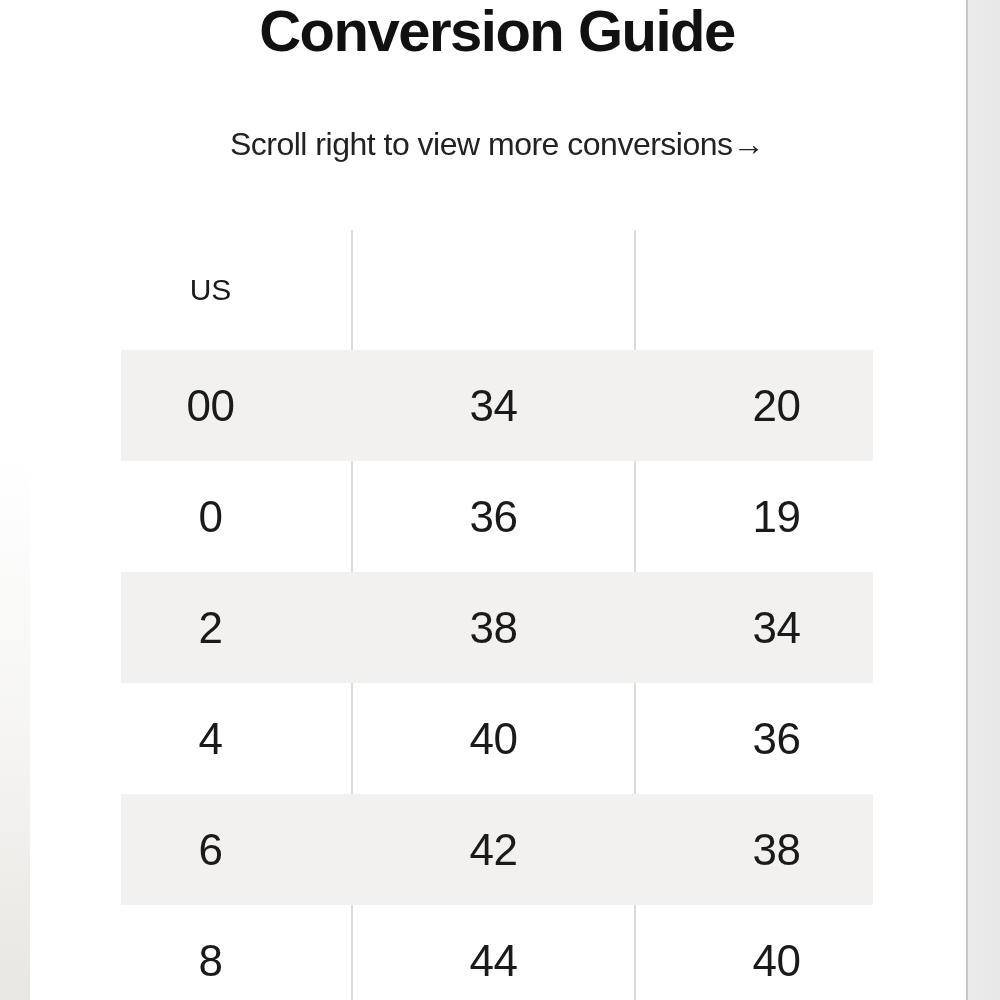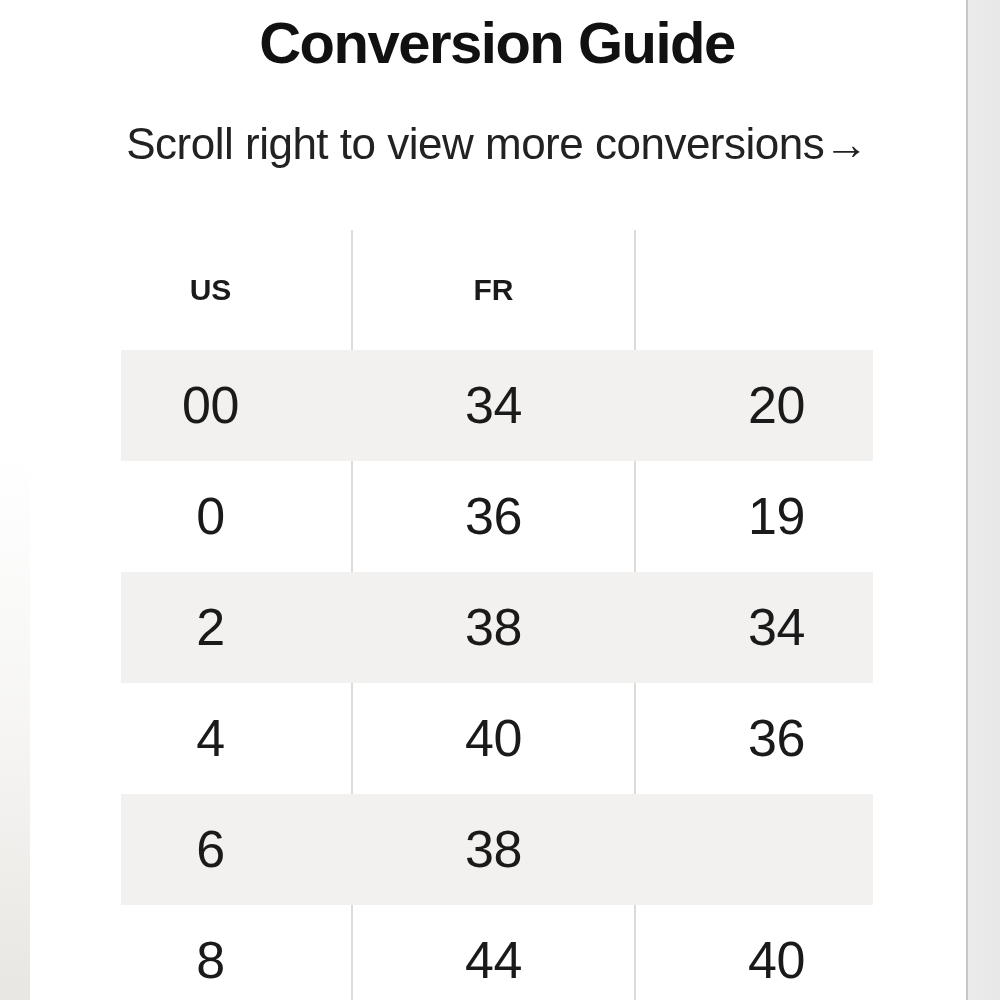--- a/index.html
+++ b/index.html
@@ -17,33 +17,33 @@
     color:var(--text);
     position:relative;
   }
   .content{
     position:absolute;
     left:28px;top:0;
     width:938px;height:1000px;
   }
   .title{
     position:absolute;
-    top:14px;left:0;right:0;
+    top:2px;left:0;right:0;
     text-align:center;
     font-size:58px;
     font-weight:bold;
     letter-spacing:-1.5px;
     color:#111111;
     line-height:1.0;
   }
   .scroll-hint{
     position:absolute;
     top:118px;left:0;right:0;
     text-align:center;
-    font-size:44px;
+    font-size:32px;
     letter-spacing:-0.5px;
     color:#222222;
     line-height:52px;
     font-weight:400;
   }
   .table-area{
     position:absolute;
     top:230px;left:0;right:0;bottom:0;
     overflow:hidden;
   }
@@ -63,42 +63,42 @@
     margin-left:41px;
     width:849px;
     display:flex;
   }
   .cell{
     width:283px;
     text-align:center;
     overflow:hidden;
   }
   .header-row .cell{
-    font-weight:bold;
+    font-weight:normal;
     font-size:30px;
     line-height:120px;
     letter-spacing:0;
   }
   .t-row{
     position:relative;
     height:111px;
   }
   .t-row .row-bg{
     position:absolute;
     left:93px;right:93px;top:0;bottom:0;
     background:transparent;
   }
   .t-row.shaded .row-bg{
     background:var(--row-shade);
   }
   .t-row .grid{
     position:relative;
   }
   .t-row .cell{
-    font-size:52px;
+    font-size:44px;
     line-height:111px;
     letter-spacing:-0.5px;
     color:var(--text);
   }
   .scrollbar-track{
     position:absolute;
     top:0;right:0;bottom:0;
     width:34px;
     background:linear-gradient(to right,#ececec,#e7e7e7);
     border-left:2px solid var(--track-border);
@@ -122,21 +122,20 @@
 
   <div class="scroll-hint"><span>Scroll right to view more conversions</span><span>→</span></div>
 
   <div class="table-area">
     <div class="vline v1"></div>
     <div class="vline v2"></div>
 
     <div class="header-row">
       <div class="grid" id="header-grid">
           <div class="cell">US</div>
-          <div class="cell">FR</div>
         </div>
     </div>
 
     <div id="rows-container">
         <div class="t-row shaded">
           <div class="row-bg"></div>
           <div class="grid">
             <div class="cell">00</div>
             <div class="cell">34</div>
             <div class="cell">20</div>
@@ -163,20 +162,21 @@
           <div class="grid">
             <div class="cell">4</div>
             <div class="cell">40</div>
             <div class="cell">36</div>
           </div>
         </div>
         <div class="t-row shaded">
           <div class="row-bg"></div>
           <div class="grid">
             <div class="cell">6</div>
+            <div class="cell">42</div>
             <div class="cell">38</div>
           </div>
         </div>
         <div class="t-row">
           <div class="row-bg"></div>
           <div class="grid">
             <div class="cell">8</div>
             <div class="cell">44</div>
             <div class="cell">40</div>
           </div>

